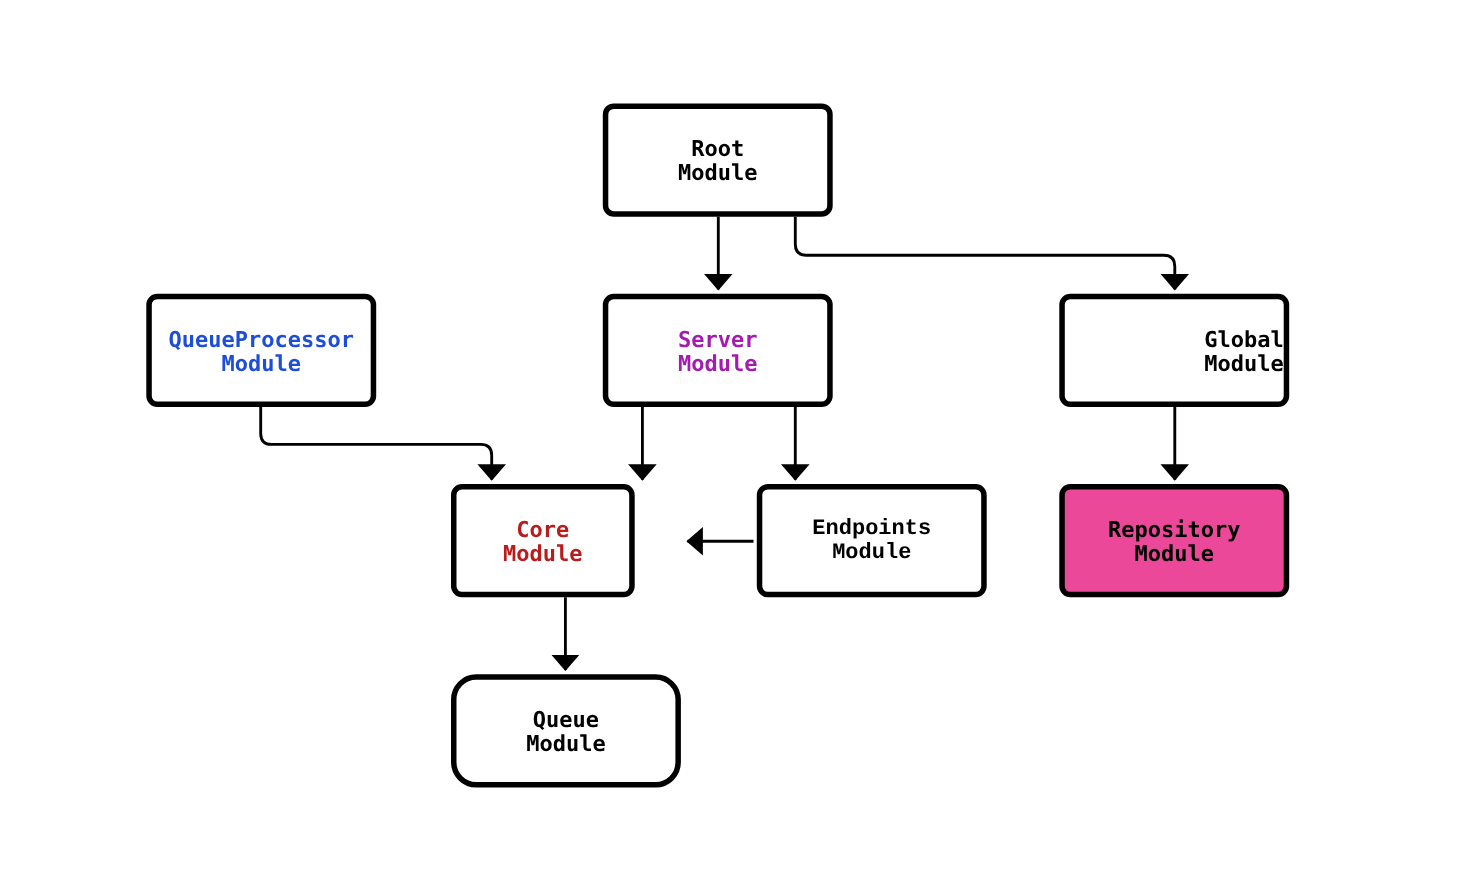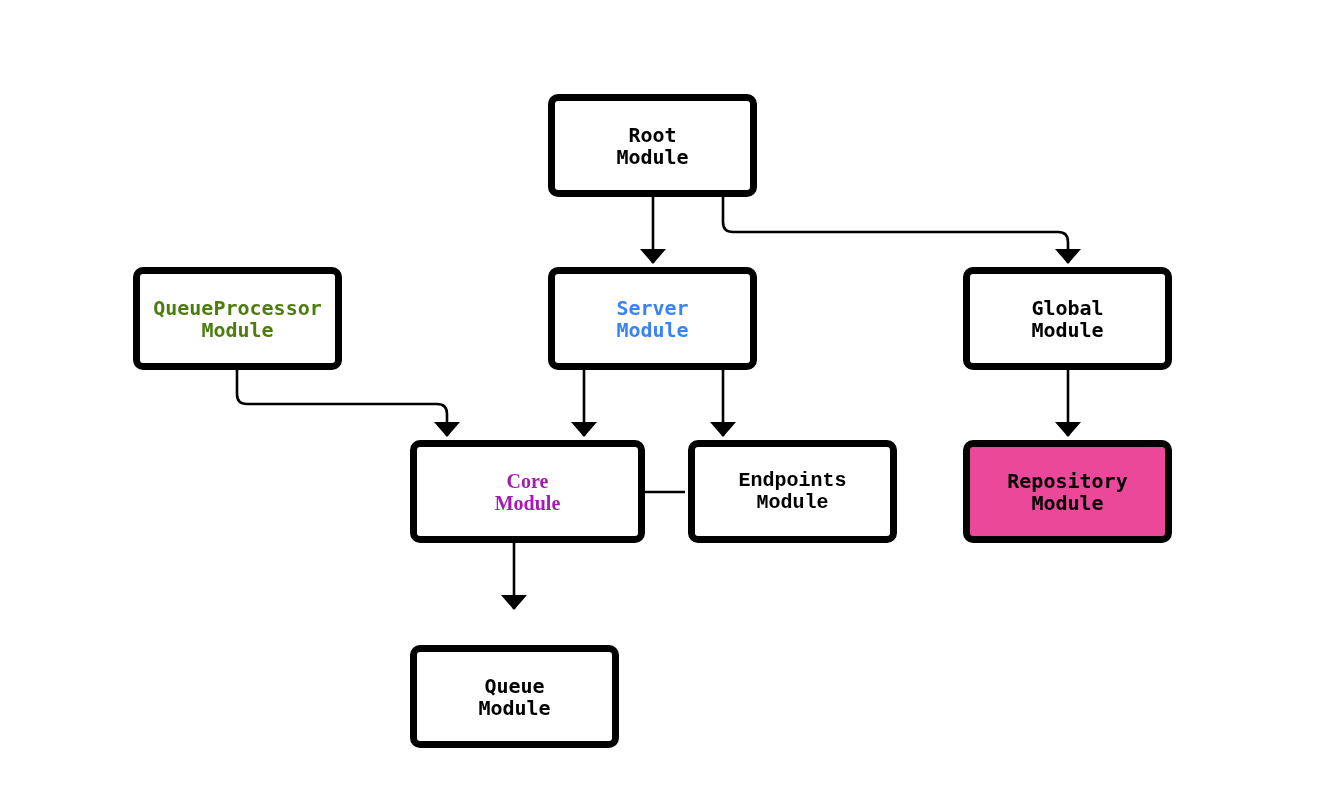--- a/index.html
+++ b/index.html
@@ -16,21 +16,21 @@
     font-family: "DejaVu Sans Mono", "Liberation Mono", monospace;
   }
   .canvas svg {
     position: absolute;
     left: 0;
     top: 0;
   }
   .node {
     position: absolute;
     box-sizing: border-box;
-    border: 7px solid #7f1d1d;
+    border: 5px solid #7f1d1d;
     border-radius: 10px;
     background: #ffffff;
     display: flex;
     flex-direction: column;
     align-items: center;
     justify-content: center;
     text-align: center;
     font-weight: bold;
     font-size: 20px;
     line-height: 22px;
@@ -65,42 +65,42 @@
         <path class="edge" d="M685,492 L625,492" stroke="#000000" marker-end="url(#arrowhead)"></path>
         <path class="edge" d="M1068,370 L1068,436" stroke="#000000" marker-end="url(#arrowhead)"></path>
         <path class="edge" d="M514,543 L514,609" stroke="#000000" marker-end="url(#arrowhead)"></path>
       </g>
   </svg>
   <div id="nodes-layer">
       <div class="node" style="left: 548px; top: 94px; width: 209px; height: 103px; border-color: rgb(0, 0, 0); background: rgb(255, 255, 255); color: rgb(0, 0, 0);">
         <span>Root</span>
         <span>Module</span>
       </div>
-      <div class="node" style="left: 133px; top: 267px; width: 209px; height: 103px; border-color: rgb(0, 0, 0); background: rgb(255, 255, 255); color: #4d7c0f;">
+      <div class="node" style="left: 133px; top: 267px; width: 209px; height: 103px; border-color: rgb(0, 0, 0); background: rgb(255, 255, 255); color: #1d4ed8;">
         <span>QueueProcessor</span>
         <span>Module</span>
       </div>
-      <div class="node" style="left: 548px; top: 267px; width: 209px; height: 103px; border-color: rgb(0, 0, 0); background: rgb(255, 255, 255); color: #3b82f6;">
+      <div class="node" style="left: 548px; top: 267px; width: 209px; height: 103px; border-color: rgb(0, 0, 0); background: rgb(255, 255, 255); color: #a21caf;">
         <span>Server</span>
         <span>Module</span>
       </div>
-      <div class="node" style="left: 963px; top: 267px; width: 209px; height: 103px; border-color: rgb(0, 0, 0); background: rgb(255, 255, 255); color: rgb(0, 0, 0);">
+      <div class="node" style="left: 963px; top: 267px; width: 209px; height: 103px; border-color: rgb(0, 0, 0); background: rgb(255, 255, 255); color: rgb(0, 0, 0); align-items: flex-end;">
         <span>Global</span>
         <span>Module</span>
       </div>
-      <div class="node" style="left: 410px; top: 440px; width: 235px; height: 103px; border-color: rgb(0, 0, 0); background: rgb(255, 255, 255); color: #a21caf; font-family: Liberation Serif, serif;">
+      <div class="node" style="left: 410px; top: 440px; width: 167px; height: 103px; border-color: rgb(0, 0, 0); background: rgb(255, 255, 255); color: #b91c1c;">
         <span>Core</span>
         <span>Module</span>
       </div>
       <div class="node" style="left: 688px; top: 440px; width: 209px; height: 103px; border-color: rgb(0, 0, 0); background: rgb(255, 255, 255); color: rgb(0, 0, 0); font-family: Liberation Mono, monospace;">
         <span>Endpoints</span>
         <span>Module</span>
       </div>
       <div class="node" style="left: 963px; top: 440px; width: 209px; height: 103px; border-color: rgb(0, 0, 0); background: #ec4899; color: rgb(0, 0, 0);">
         <span>Repository</span>
         <span>Module</span>
       </div>
-      <div class="node" style="left: 410px; top: 645px; width: 209px; height: 103px; border-color: rgb(0, 0, 0); background: rgb(255, 255, 255); color: rgb(0, 0, 0);">
+      <div class="node" style="left: 410px; top: 613px; width: 209px; height: 103px; border-color: rgb(0, 0, 0); background: rgb(255, 255, 255); color: rgb(0, 0, 0); border-radius: 23px;">
         <span>Queue</span>
         <span>Module</span>
       </div>
     </div>
 </div>
 
 </body></html>

